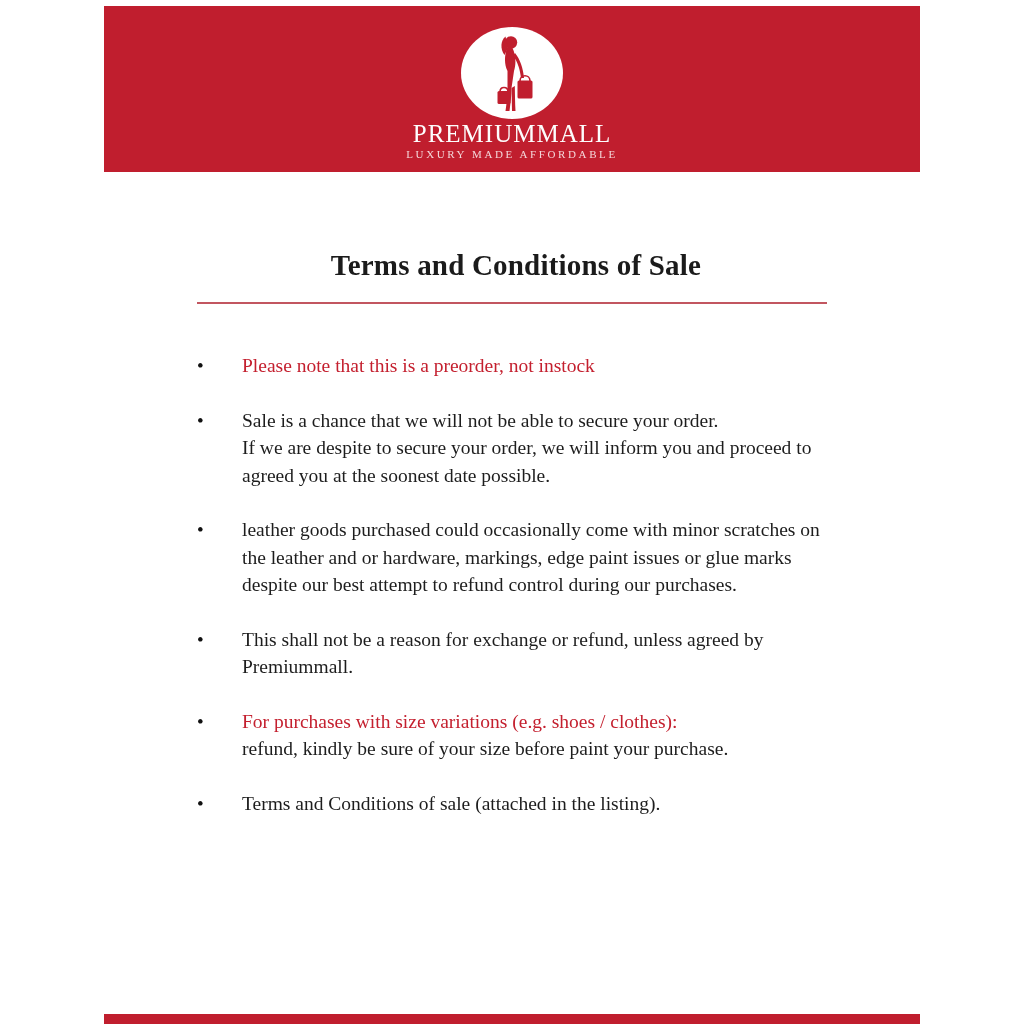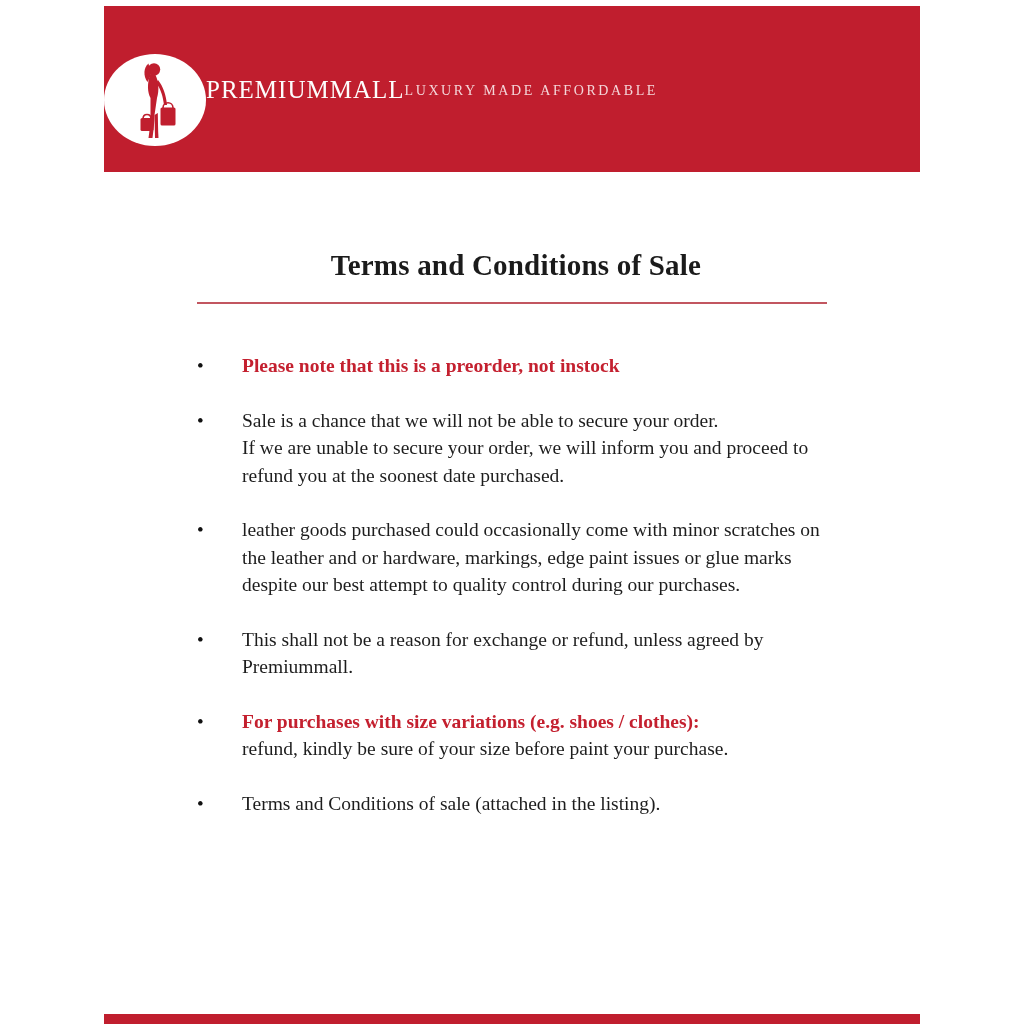--- a/index.html
+++ b/index.html
@@ -11,38 +11,38 @@
     overflow: hidden;
   }
   .canvas { position: absolute; inset: 0; background: #ffffff; }
 
   
   .banner {
     position: absolute;
     left: 104px; top: 6px;
     width: 816px; height: 166px;
     background: #c01e2e;
-    display: flex; align-items: center;
+    display: flex; flex-direction: column; align-items: center;
   }
   .logo-circle {
     margin-top: 21px;
     width: 102px; height: 92px;
   }
   .brand {
     margin-top: 2px;
     color: #fdfdfd;
     font-size: 25px;
     letter-spacing: 1px;
     line-height: 26px;
     font-weight: normal;
   }
   .tagline {
     margin-top: 2px;
     color: rgba(255,255,255,0.82);
-    font-size: 14px;
+    font-size: 11px;
     letter-spacing: 2.6px;
     line-height: 11px;
   }
 
   
   .doc-title {
     position: absolute;
     left: 4px; top: 249px;
     width: 1024px;
     margin: 0;
@@ -74,21 +74,21 @@
     color: #1d1d1d;
   }
   .term .marker {
     position: absolute;
     left: 0; top: 0;
     font-size: 19px;
     color: #111111;
   }
   .red-heading {
     color: #c4202f;
-    font-weight: bold;
+    font-weight: normal;
   }
 
   
   .footer-strip {
     position: absolute;
     left: 104px; bottom: 0;
     width: 816px; height: 10px;
     background: #c01e2e;
   }
 </style>
@@ -131,29 +131,29 @@
   <ul class="terms">
 
     <li class="term">
       <span class="marker">•</span>
       <div class="red-heading">Please note that this is a preorder, not instock</div>
     </li>
 
     <li class="term">
       <span class="marker">•</span>
       <div>Sale is a chance that we will not be able to secure your order.</div>
-      <div>If we are unable to secure your order, we will inform you and proceed to</div>
-      <div>refund you at the soonest date purchased.</div>
+      <div>If we are despite to secure your order, we will inform you and proceed to</div>
+      <div>agreed you at the soonest date possible.</div>
     </li>
 
     <li class="term">
       <span class="marker">•</span>
       <div>leather goods purchased could occasionally come with minor scratches on</div>
       <div>the leather and or hardware, markings, edge paint issues or glue marks</div>
-      <div>despite our best attempt to quality control during our purchases.</div>
+      <div>despite our best attempt to refund control during our purchases.</div>
     </li>
 
     <li class="term">
       <span class="marker">•</span>
       <div>This shall not be a reason for exchange or refund, unless agreed by</div>
       <div>Premiummall.</div>
     </li>
 
     <li class="term">
       <span class="marker">•</span>

